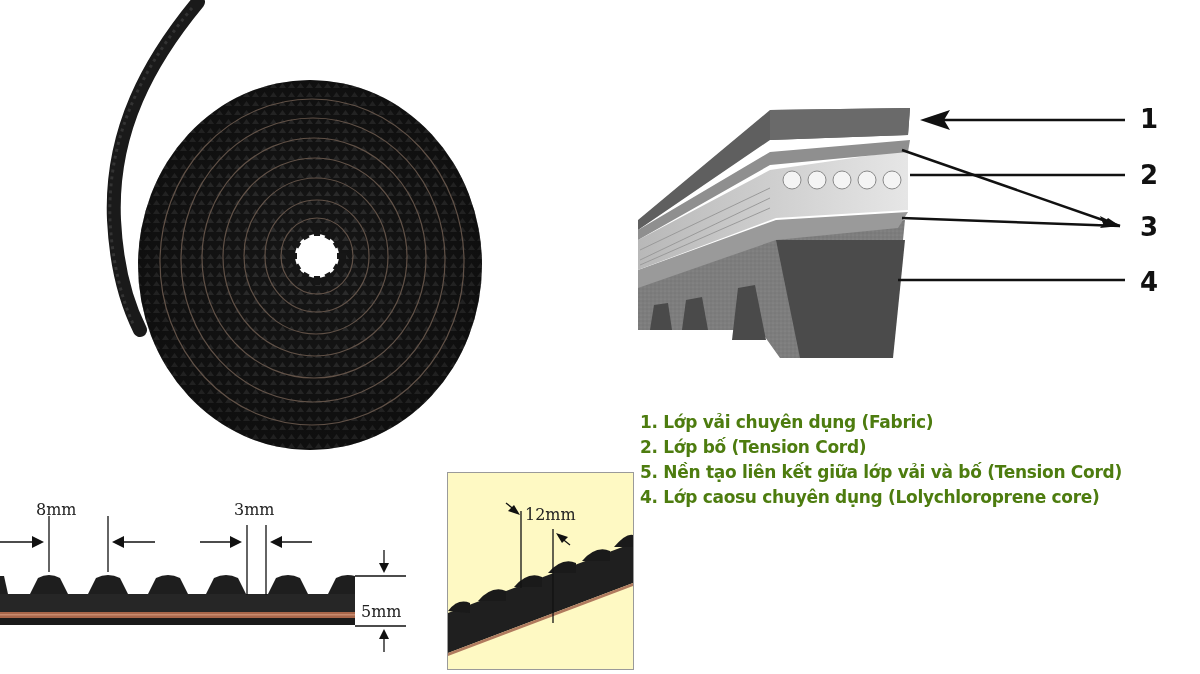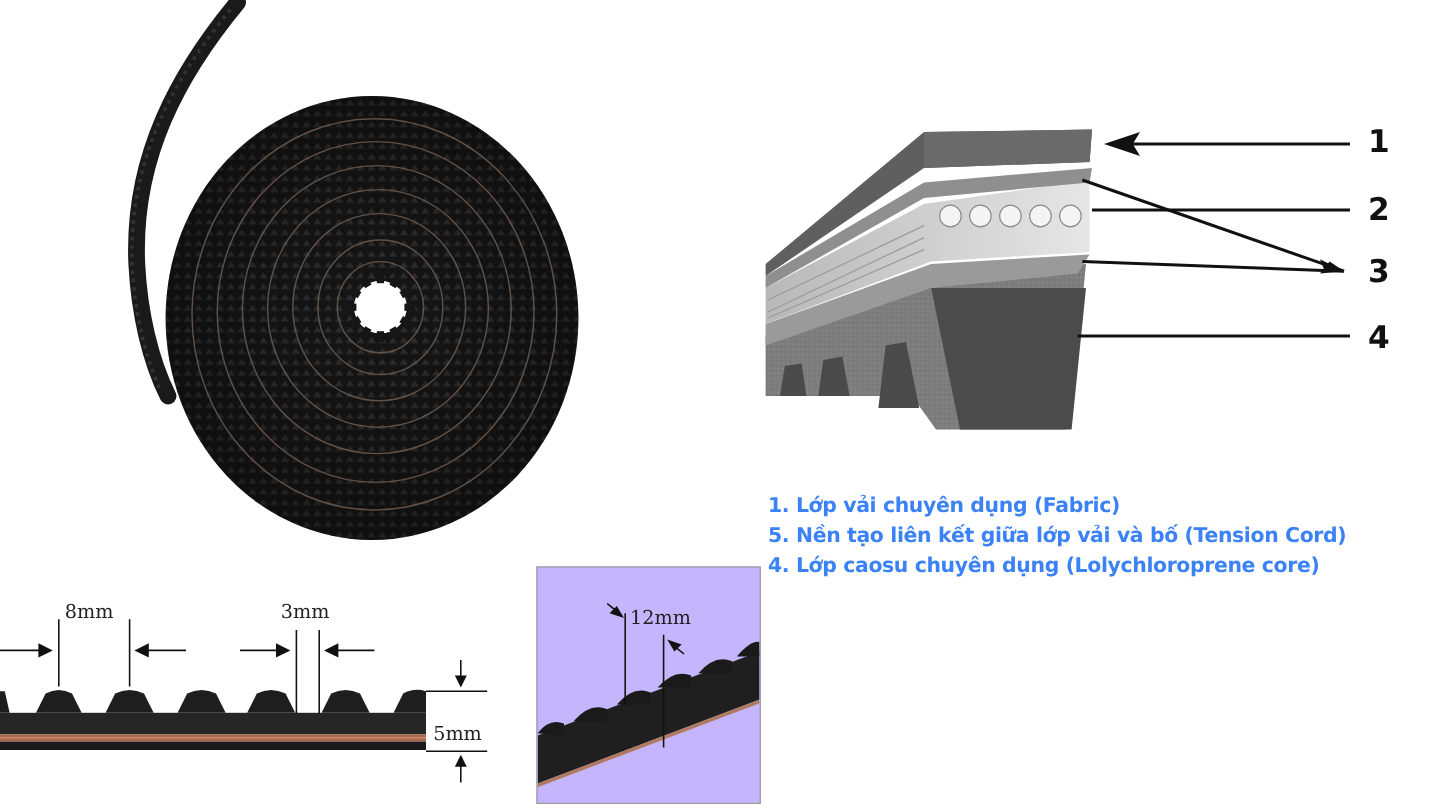--- a/index.html
+++ b/index.html
@@ -1,22 +1,22 @@
 <!DOCTYPE html>
 <html><head>
 <meta charset="utf-8">
 <style>
   html, body { margin:0; padding:0; background:#ffffff; }
   body { width:1200px; height:674px; position:relative; overflow:hidden; font-family:"DejaVu Sans", sans-serif; }
   .abs { position:absolute; }
   .legend { left:640px; top:410px; }
-  .legend-item { font-family:"DejaVu Sans", sans-serif; font-weight:bold; font-size:17px; color:#3b82f6; line-height:25px; white-space:nowrap; letter-spacing:-0.3px; }
+  .legend-item { font-family:"DejaVu Sans", sans-serif; font-weight:bold; font-size:17px; color:#4d7c0f; line-height:25px; white-space:nowrap; letter-spacing:-0.3px; }
   .callout-num { font-family:"DejaVu Sans", sans-serif; font-weight:bold; font-size:26px; color:#111; }
   .dim-label { font-family:"DejaVu Serif", serif; font-size:16px; color:#222; }
-  .detail-frame { left:447px; top:472px; width:185px; height:196px; border:1px solid #9a9a9a; background:#c4b5fd; overflow:hidden; }
+  .detail-frame { left:447px; top:472px; width:185px; height:196px; border:1px solid #9a9a9a; background:#fef9c3; overflow:hidden; }
 </style>
 </head>
 <body>
 
 <div class="abs" style="left:80px; top:0; width:420px; height:470px;">
   <svg width="420" height="470" viewBox="0 0 420 470">
     <defs>
       <pattern id="teethDots" width="9" height="9" patternUnits="userSpaceOnUse">
         <rect width="9" height="9" fill="#161616"></rect>
         <path d="M1 7 L4.5 2 L8 7 Z" fill="#2f2f2f"></path>
@@ -118,20 +118,21 @@
     <polygon points="500,136 480,138 488,128" fill="#111"></polygon>
   </svg>
   <span class="abs callout-num" style="left:520px; top:14px;">1</span>
   <span class="abs callout-num" style="left:520px; top:70px;">2</span>
   <span class="abs callout-num" style="left:520px; top:122px;">3</span>
   <span class="abs callout-num" style="left:520px; top:177px;">4</span>
 </div>
 
 <div class="abs legend">
   <div class="legend-item">1. Lớp vải chuyên dụng (Fabric)</div>
+  <div class="legend-item">2. Lớp bố (Tension Cord)</div>
   <div class="legend-item">5. Nền tạo liên kết giữa lớp vải và bố (Tension Cord)</div>
   <div class="legend-item">4. Lớp caosu chuyên dụng (Lolychloroprene core)</div>
 </div>
 
 <div class="abs" style="left:0; top:480px; width:430px; height:194px;">
   <svg width="430" height="194" viewBox="0 0 430 194">
 
     <rect x="0" y="114" width="355" height="18" fill="#262626"></rect>
     <g fill="#1e1e1e">
       <path d="M0 114 L0 96 L4 96 L8 114 Z"></path>
@@ -163,21 +164,21 @@
       <polygon points="270,62 282,56 282,68" stroke="none"></polygon>
 
       <line x1="355" y1="96" x2="406" y2="96"></line>
       <line x1="355" y1="146" x2="406" y2="146"></line>
       <line x1="384" y1="70" x2="384" y2="86"></line>
       <polygon points="384,93 379,83 389,83" stroke="none"></polygon>
       <line x1="384" y1="158" x2="384" y2="172"></line>
       <polygon points="384,149 379,159 389,159" stroke="none"></polygon>
     </g>
   </svg>
-  <span class="abs dim-label" style="left:54px; top:20px;">8mm</span>
+  <span class="abs dim-label" style="left:36px; top:20px;">8mm</span>
   <span class="abs dim-label" style="left:234px; top:20px;">3mm</span>
   <span class="abs dim-label" style="left:361px; top:122px;">5mm</span>
 </div>
 
 <div class="abs detail-frame">
   <svg width="185" height="196" viewBox="0 0 185 196">
 
     <path d="M0 140 L185 70 L185 110 L0 180 Z" fill="#1f1f1f"></path>
     <g fill="#1a1a1a">
       <path d="M0 138 Q10 125 22 130 L22 140 Z"></path>

